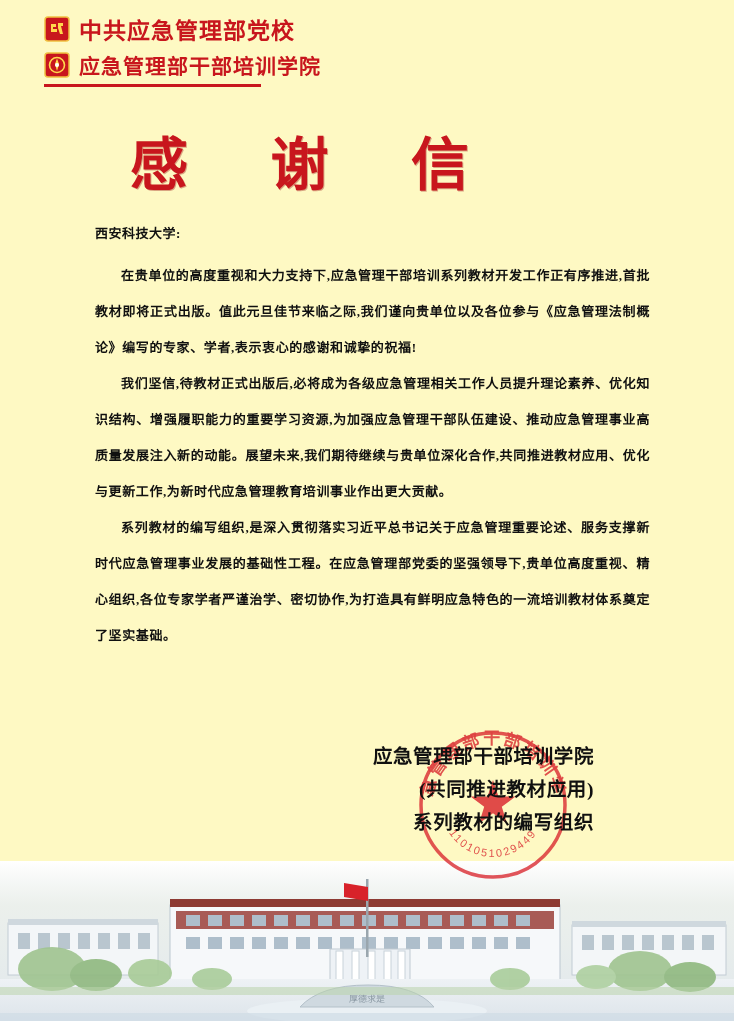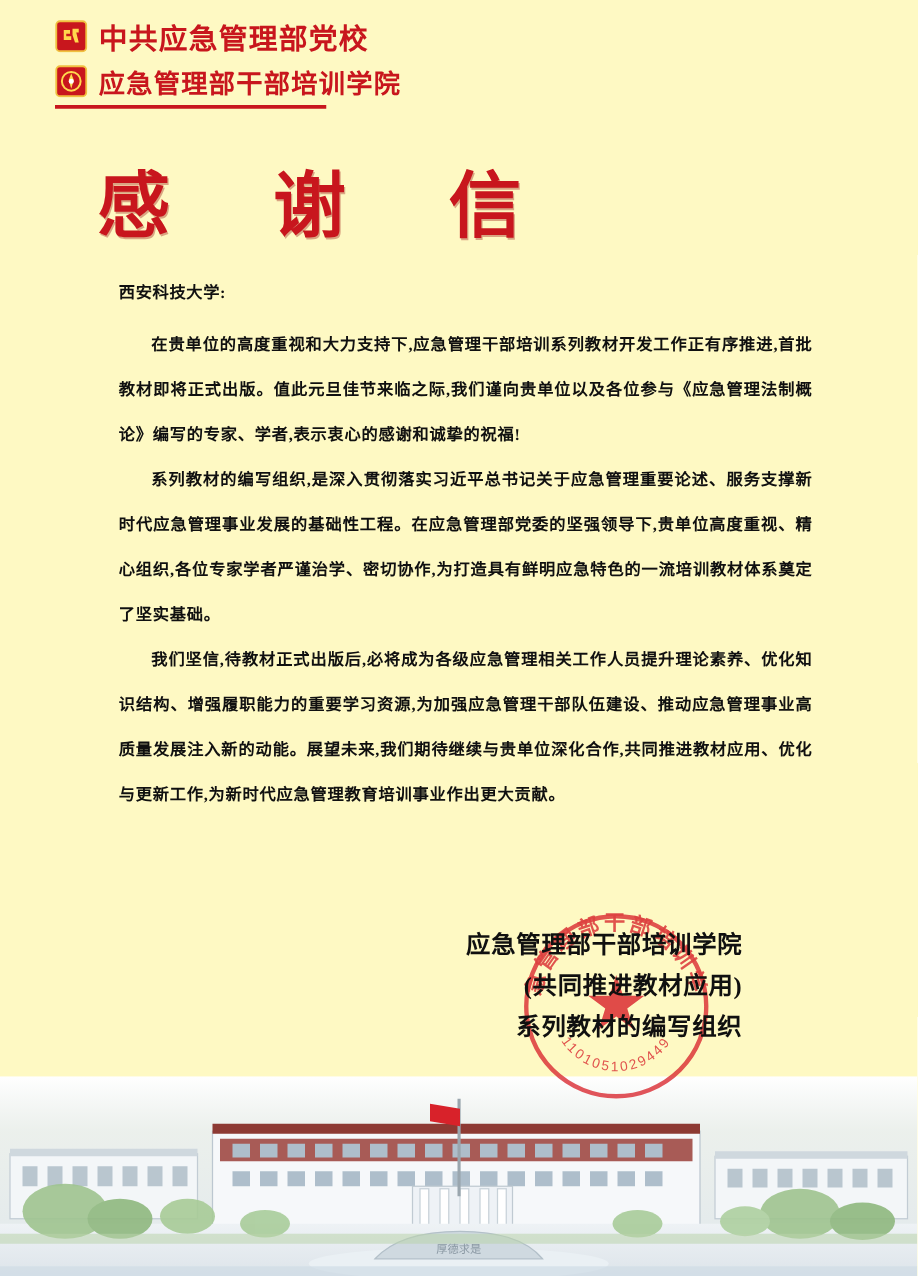--- a/index.html
+++ b/index.html
@@ -51,28 +51,28 @@
     height: 3px;
     background: #c8161d;
   }
 
   
   .doc-title {
     position: absolute;
     top: 118px;
     left: 0;
     width: 599px;
+    text-align: center;
     color: #c8161d;
     font-size: 58px;
     font-weight: bold;
     letter-spacing: 34px;
     text-indent: 34px;
     font-family: "Liberation Serif", "DejaVu Serif", serif;
     text-shadow: 1px 1px 0 rgba(150,10,10,0.35);
-    padding-left: 44px;
   }
 
   
   .body-wrap {
     position: absolute;
     top: 216px;
     left: 95px;
     width: 555px;
     color: #101010;
     font-size: 13px;
@@ -159,22 +159,22 @@
       <span class="lh-text line2">应急管理部干部培训学院</span>
     </div>
     <div class="lh-rule"></div>
   </div>
 
   <div class="doc-title">感 谢 信</div>
 
   <div class="body-wrap">
     <p class="salutation">西安科技大学:</p>
     <p class="para">在贵单位的高度重视和大力支持下,应急管理干部培训系列教材开发工作正有序推进,首批教材即将正式出版。值此元旦佳节来临之际,我们谨向贵单位以及各位参与《应急管理法制概论》编写的专家、学者,表示衷心的感谢和诚挚的祝福!</p>
+    <p class="para">我们坚信,待教材正式出版后,必将成为各级应急管理相关工作人员提升理论素养、优化知识结构、增强履职能力的重要学习资源,为加强应急管理干部队伍建设、推动应急管理事业高质量发展注入新的动能。展望未来,我们期待继续与贵单位深化合作,共同推进教材应用、优化与更新工作,为新时代应急管理教育培训事业作出更大贡献。</p>
     <p class="para">系列教材的编写组织,是深入贯彻落实习近平总书记关于应急管理重要论述、服务支撑新时代应急管理事业发展的基础性工程。在应急管理部党委的坚强领导下,贵单位高度重视、精心组织,各位专家学者严谨治学、密切协作,为打造具有鲜明应急特色的一流培训教材体系奠定了坚实基础。</p>
-    <p class="para">我们坚信,待教材正式出版后,必将成为各级应急管理相关工作人员提升理论素养、优化知识结构、增强履职能力的重要学习资源,为加强应急管理干部队伍建设、推动应急管理事业高质量发展注入新的动能。展望未来,我们期待继续与贵单位深化合作,共同推进教材应用、优化与更新工作,为新时代应急管理教育培训事业作出更大贡献。</p>
   </div>
 
   <div class="seal">
     <svg width="166" height="166" viewBox="0 0 166 166">
       <g fill="none" stroke="#d8222a" stroke-width="3.5" opacity="0.9">
         <circle cx="83" cy="83" r="72"></circle>
       </g>
       <path id="sealTopArc" d="M 22 83 A 61 61 0 0 1 144 83" fill="none"></path>
       <path id="sealBotArc" d="M 31 83 A 52 52 0 0 0 135 83" fill="none"></path>
       <text fill="#d8222a" font-size="17" font-family="'Liberation Serif',serif" font-weight="bold" letter-spacing="2.5" opacity="0.9">

